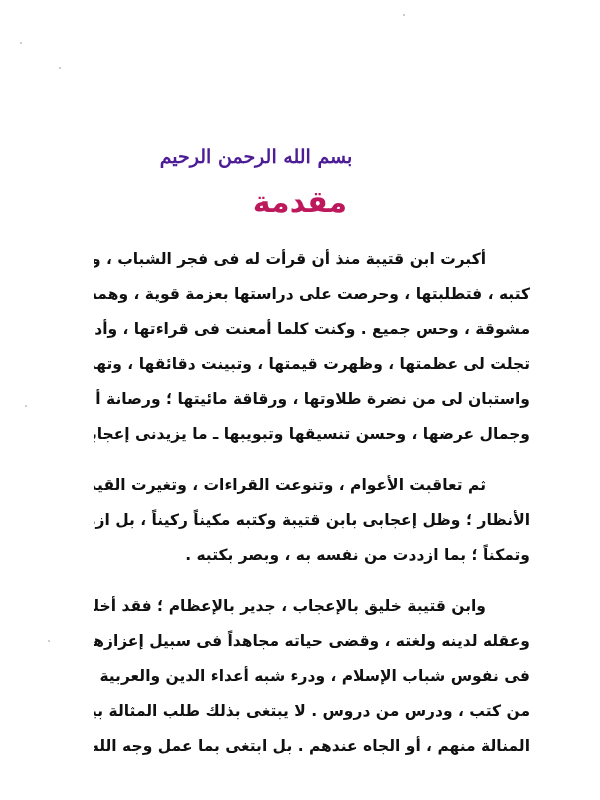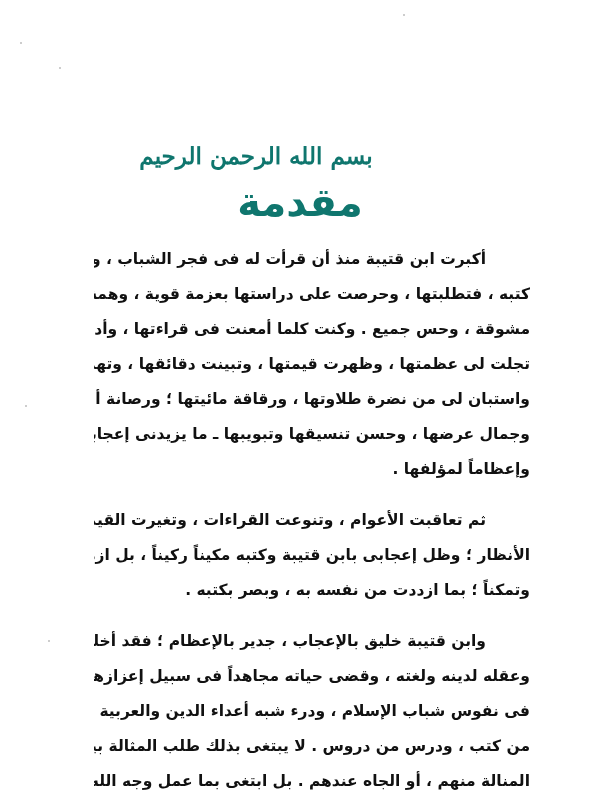--- a/index.html
+++ b/index.html
@@ -23,37 +23,37 @@
     }
     .basmala {
       position: absolute;
       top: 142px;
       left: 0;
       width: 512px;
       text-align: center;
       direction: rtl;
       font-family: "DejaVu Serif", serif;
       font-weight: bold;
-      font-size: 23px;
+      font-size: 19px;
       line-height: 28px;
       letter-spacing: -0.5px;
-      color: #0f766e;
+      color: #4c1d95;
     }
     .heading {
       position: absolute;
       top: 178px;
       left: 0;
       width: 600px;
       text-align: center;
       direction: rtl;
       font-family: "DejaVu Sans", sans-serif;
       font-weight: bold;
-      font-size: 40px;
+      font-size: 30px;
       line-height: 48px;
-      color: #0f766e;
+      color: #be185d;
     }
     .body-text {
       position: absolute;
       top: 242px;
       left: 94px;
       width: 436px;
       direction: rtl;
       text-align: justify;
       text-align-last: right;
       font-family: "DejaVu Sans", sans-serif;
@@ -98,21 +98,20 @@
 
   <div class="body-text">
 
     <div class="para" style="text-indent:0">
       <span class="line first">أكبرت ابن قتيبة منذ أن قرأت له فى فجر الشباب ، وصبت نفسى إلى</span>
       <span class="line">كتبه ، فتطلبتها ، وحرصت على دراستها بعزمة قوية ، وهمة فتية ، ونفس</span>
       <span class="line">مشوقة ، وحس جميع . وكنت كلما أمعنت فى قراءتها ، وأدمنت النظر فيها</span>
       <span class="line">تجلت لى عظمتها ، وظهرت قيمتها ، وتبينت دقائقها ، وتهديت إلى مراميها ؛</span>
       <span class="line">واستبان لى من نضرة طلاوتها ، ورقاقة مائيتها ؛ ورصانة أسلوبها ،</span>
       <span class="line">وجمال عرضها ، وحسن تنسيقها وتبويبها ـ ما يزيدنى إعجاباً بها ،</span>
-      <span class="line last">وإعظاماً لمؤلفها .</span>
     </div>
 
     <div class="para" style="text-indent:0">
       <span class="line first">ثم تعاقبت الأعوام ، وتنوعت القراءات ، وتغيرت القيم ، وتبدلت</span>
       <span class="line">الأنظار ؛ وظل إعجابى بابن قتيبة وكتبه مكيناً ركيناً ، بل ازداد تأصلا</span>
       <span class="line last">وتمكناً ؛ بما ازددت من نفسه به ، وبصر بكتبه .</span>
     </div>
 
     <div class="para" style="text-indent:0">
       <span class="line first">وابن قتيبة خليق بالإعجاب ، جدير بالإعظام ؛ فقد أخلص نفسه وفكره</span>

